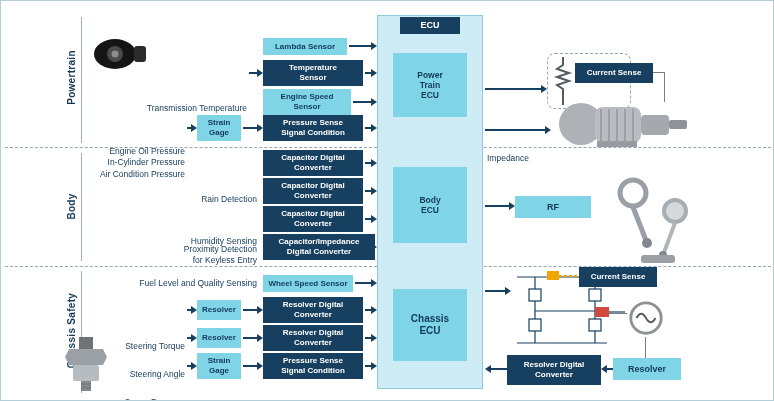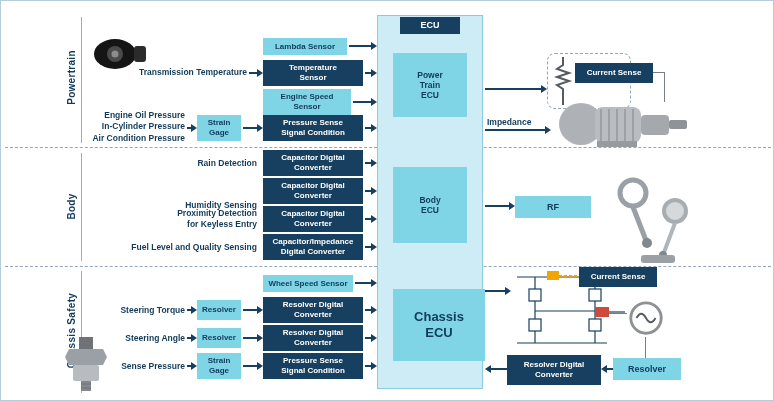--- a/index.html
+++ b/index.html
@@ -6,22 +6,22 @@
   body { font-family:"Liberation Sans", sans-serif; background:#ffffff; }
   #canvas { position:relative; width:774px; height:401px; background:#ffffff;
             border:1px solid #b3cdd9; overflow:hidden; }
 
   .bx { position:absolute; display:flex; align-items:center; justify-content:center;
         text-align:center; white-space:pre-line; line-height:1.2; }
   .dark { background:#173f5f; color:#ffffff; font-size:8px; font-weight:bold; }
   .lite { background:#7fd4e6; color:#123a5a; font-size:8px; font-weight:bold; }
   .pale { background:#cdecf6; border:1px solid #8ecadd; }
 
-  .lbl { position:absolute; color:#123a5a; font-size:8.5px; font-weight:bold;
-         white-space:pre-line; line-height:1.35; }
+  .lbl { position:absolute; color:#123a5a; font-size:8.5px; font-weight:normal;
+         white-space:pre-line; line-height:1.35;margin-top:36px; }
   .r { text-align:right; }
 
   .arr { position:absolute; height:2px; background:#173f5f; }
   .arr::after { content:""; position:absolute; right:-6px; top:-3px;
                 border-left:6px solid #173f5f; border-top:4px solid transparent;
                 border-bottom:4px solid transparent; }
   .arr.left::after { right:auto; left:-6px; border-left:none;
                 border-right:6px solid #173f5f; }
 
   .vline { position:absolute; width:1px; background:#9ab0bf; }
@@ -47,21 +47,21 @@
   <div class="vlabel" style="left:10px;top:200px;width:120px">Body</div>
   <div class="vlabel" style="left:10px;top:324px;width:120px">Chassis Safety</div>
 
   <div class="bx pale" style="left:376px;top:14px;width:106px;height:374px"></div>
   <div class="bx dark" style="left:399px;top:16px;width:60px;height:17px;font-size:9px">ECU</div>
   <div class="bx lite" style="left:392px;top:52px;width:74px;height:64px;font-size:8.5px">Power
 Train
 ECU</div>
   <div class="bx lite" style="left:392px;top:166px;width:74px;height:76px;font-size:8.5px">Body
 ECU</div>
-  <div class="bx lite" style="left:392px;top:288px;width:92px;height:72px;font-size:13px">Chassis
+  <div class="bx lite" style="left:392px;top:288px;width:74px;height:72px;font-size:10px">Chassis
 ECU</div>
 
 
   <svg class="img" style="left:90px;top:36px" width="56" height="34" viewBox="0 0 56 34">
     <ellipse cx="24" cy="17" rx="21" ry="15" fill="#151515"></ellipse>
     <circle cx="24" cy="17" r="8" fill="#4a4a4a"></circle>
     <circle cx="24" cy="17" r="3.5" fill="#8c8c8c"></circle>
     <rect x="43" y="9" width="12" height="16" rx="3" fill="#2b2b2b"></rect>
   </svg>
 
@@ -124,21 +124,21 @@
 Converter</div>
   <div class="arr" style="left:364px;top:189px;width:6px"></div>
 
   <div class="lbl r" style="left:110px;top:207px;width:146px">Proximity Detection
 for Keyless Entry</div>
   <div class="bx dark" style="left:262px;top:205px;width:100px;height:26px">Capacitor Digital
 Converter</div>
   <div class="arr" style="left:364px;top:217px;width:6px"></div>
 
   <div class="lbl r" style="left:100px;top:241px;width:156px">Fuel Level and Quality Sensing</div>
-  <div class="bx dark" style="left:262px;top:233px;width:100px;height:26px">Capacitor/Impedance
+  <div class="bx dark" style="left:262px;top:233px;width:112px;height:26px">Capacitor/Impedance
 Digital Converter</div>
   <div class="arr" style="left:364px;top:245px;width:6px"></div>
 
   <div class="arr" style="left:484px;top:204px;width:24px"></div>
   <div class="bx lite" style="left:514px;top:195px;width:76px;height:22px;font-size:9px">RF</div>
   <svg class="img" style="left:602px;top:170px" width="108" height="96" viewBox="0 0 108 96">
     <circle cx="30" cy="22" r="13" fill="none" stroke="#9aa0a5" stroke-width="5"></circle>
     <circle cx="72" cy="40" r="11" fill="#d6d9db" stroke="#a8adb2" stroke-width="4"></circle>
     <line x1="30" y1="36" x2="44" y2="72" stroke="#9aa0a5" stroke-width="5"></line>
     <line x1="72" y1="52" x2="60" y2="84" stroke="#b0b5ba" stroke-width="4"></line>

